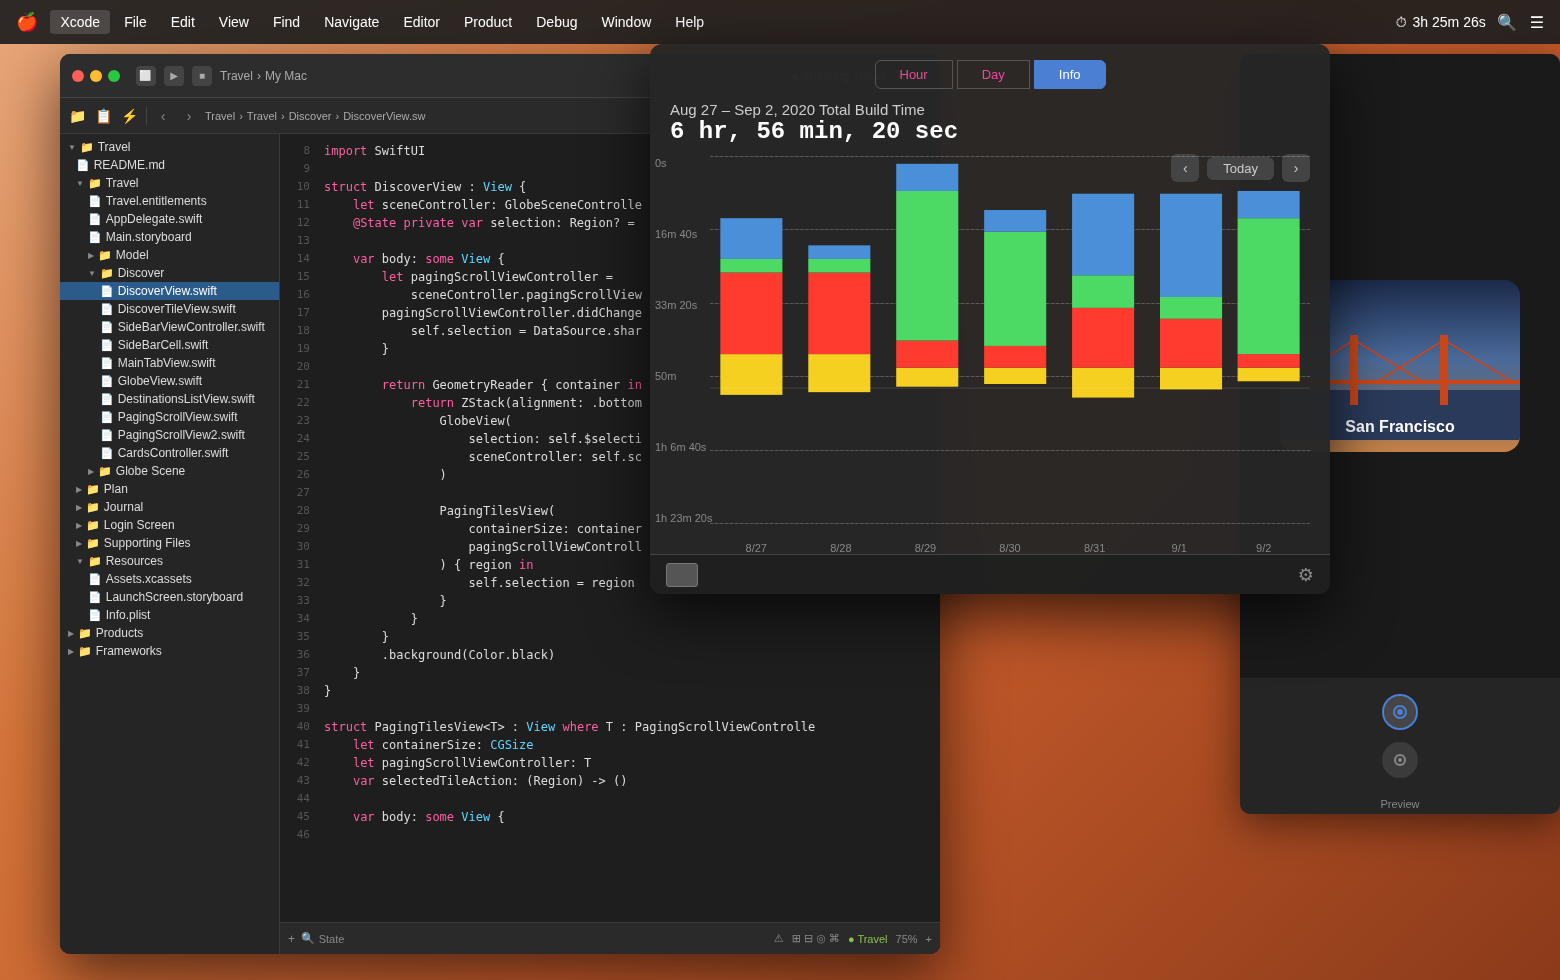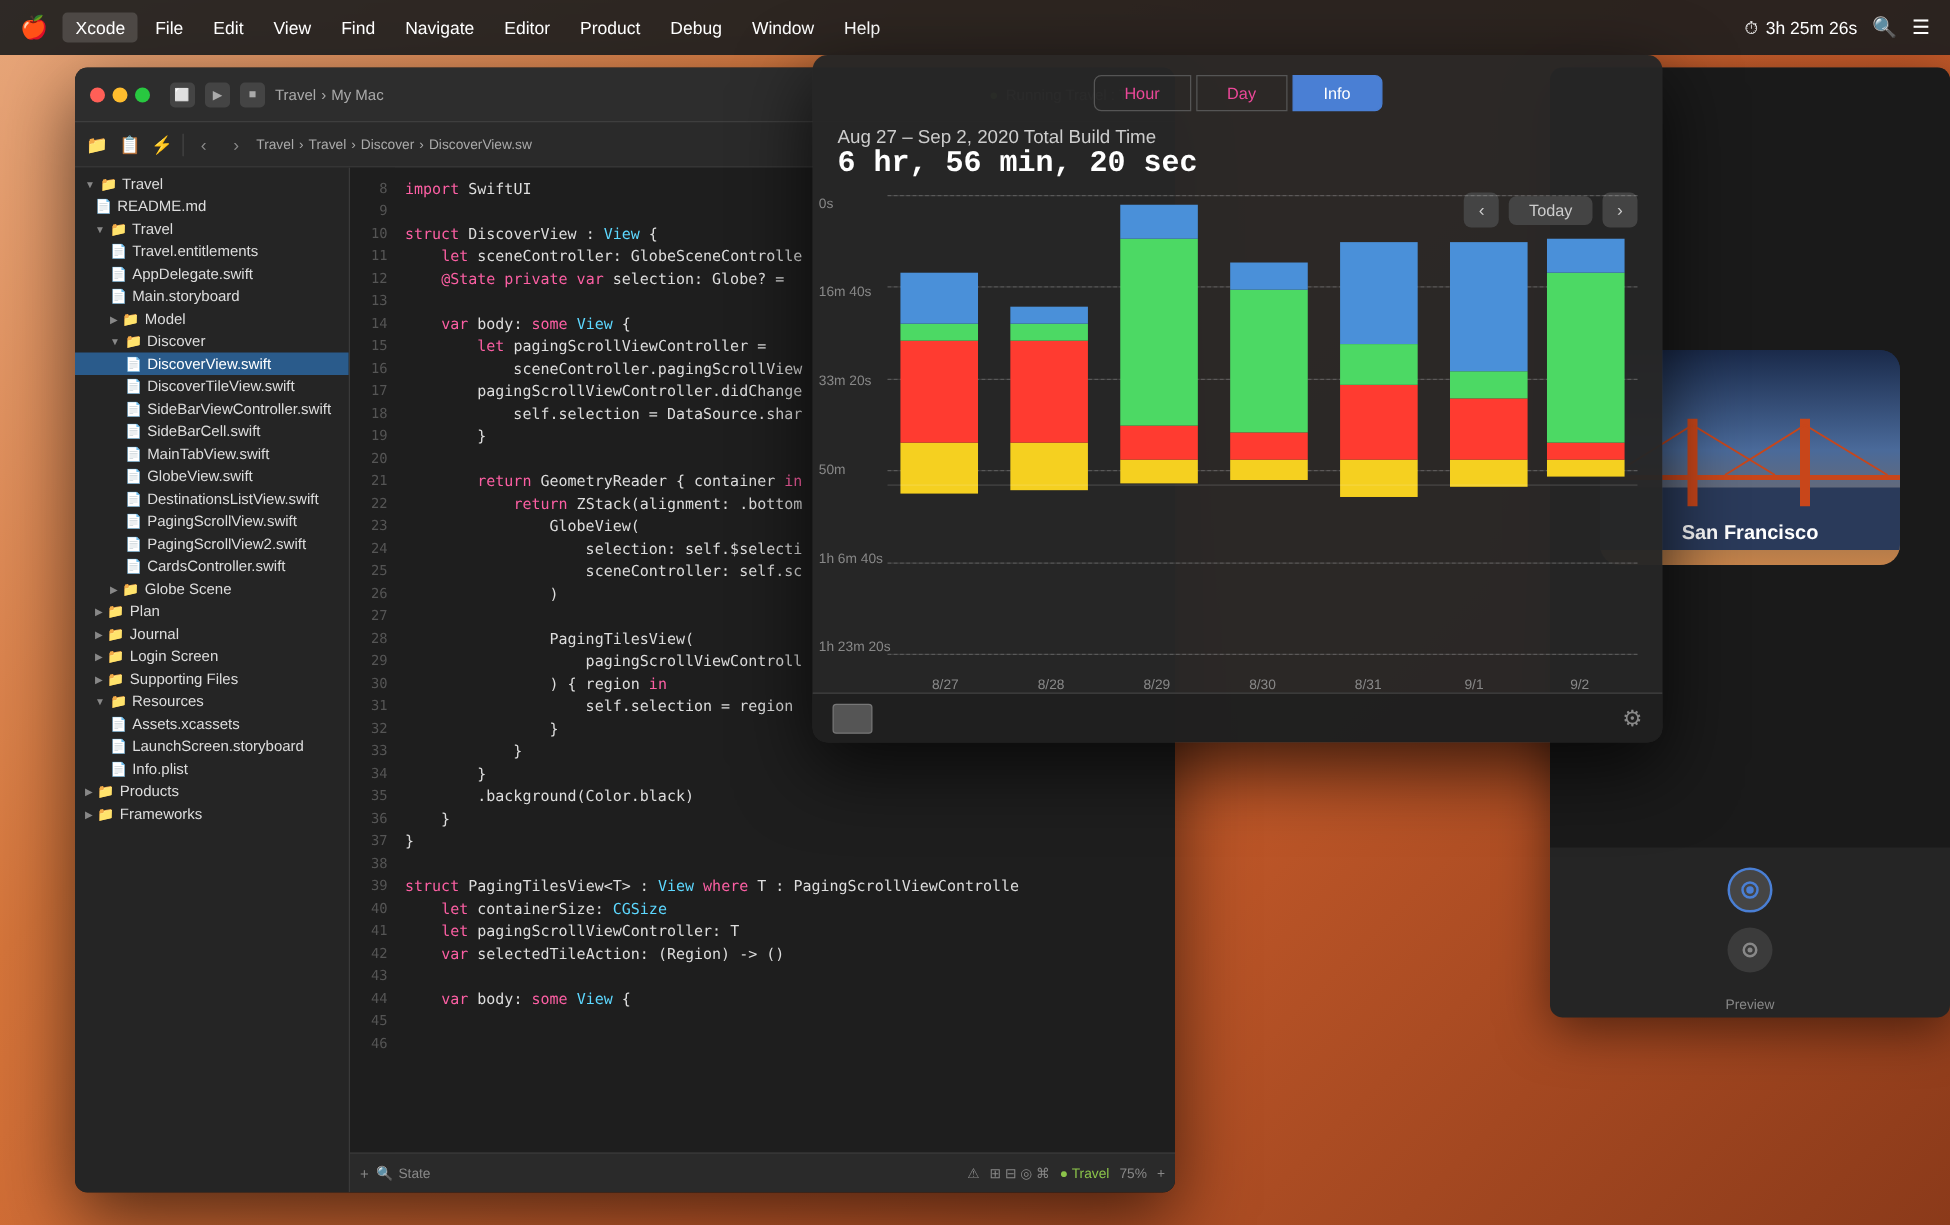--- a/index.html
+++ b/index.html
@@ -773,37 +773,38 @@
           <div>43</div>
           <div>44</div>
           <div>45</div>
           <div>46</div>
         </div>
         <div class="code-content">
           <span class="code-line"><span class="kw">import</span><span class="plain"> SwiftUI</span></span>
           <span class="code-line"> </span>
           <span class="code-line"><span class="kw">struct</span><span class="plain"> DiscoverView : </span><span class="type">View</span><span class="plain"> {</span></span>
           <span class="code-line"><span class="plain">    </span><span class="kw">let</span><span class="plain"> sceneController: GlobeSceneControlle</span></span>
-          <span class="code-line"><span class="plain">    </span><span class="kw">@State private var</span><span class="plain"> selection: Globe? =</span></span>
+          <span class="code-line"><span class="plain">    </span><span class="kw">@State private var</span><span class="plain"> selection: Region? =</span></span>
           <span class="code-line"> </span>
           <span class="code-line"><span class="plain">    </span><span class="kw">var</span><span class="plain"> body: </span><span class="kw">some</span><span class="plain"> </span><span class="type">View</span><span class="plain"> {</span></span>
           <span class="code-line"><span class="plain">        </span><span class="kw">let</span><span class="plain"> pagingScrollViewController =</span></span>
           <span class="code-line"><span class="plain">            sceneController.pagingScrollView</span></span>
           <span class="code-line"><span class="plain">        pagingScrollViewController.didChange</span></span>
           <span class="code-line"><span class="plain">            self.selection = DataSource.shar</span></span>
           <span class="code-line"><span class="plain">        }</span></span>
           <span class="code-line"> </span>
           <span class="code-line"><span class="plain">        </span><span class="kw">return</span><span class="plain"> GeometryReader { container </span><span class="kw">in</span></span>
           <span class="code-line"><span class="plain">            </span><span class="kw">return</span><span class="plain"> ZStack(alignment: .bottom</span></span>
           <span class="code-line"><span class="plain">                GlobeView(</span></span>
           <span class="code-line"><span class="plain">                    selection: self.$selecti</span></span>
           <span class="code-line"><span class="plain">                    sceneController: self.sc</span></span>
           <span class="code-line"><span class="plain">                )</span></span>
           <span class="code-line"> </span>
           <span class="code-line"><span class="plain">                PagingTilesView(</span></span>
+          <span class="code-line"><span class="plain">                    containerSize: container</span></span>
           <span class="code-line"><span class="plain">                    pagingScrollViewControll</span></span>
           <span class="code-line"><span class="plain">                ) { region </span><span class="kw">in</span></span>
           <span class="code-line"><span class="plain">                    self.selection = region</span></span>
           <span class="code-line"><span class="plain">                }</span></span>
           <span class="code-line"><span class="plain">            }</span></span>
           <span class="code-line"><span class="plain">        }</span></span>
           <span class="code-line"><span class="plain">        .background(Color.black)</span></span>
           <span class="code-line"><span class="plain">    }</span></span>
           <span class="code-line"><span class="plain">}</span></span>
           <span class="code-line"> </span>

